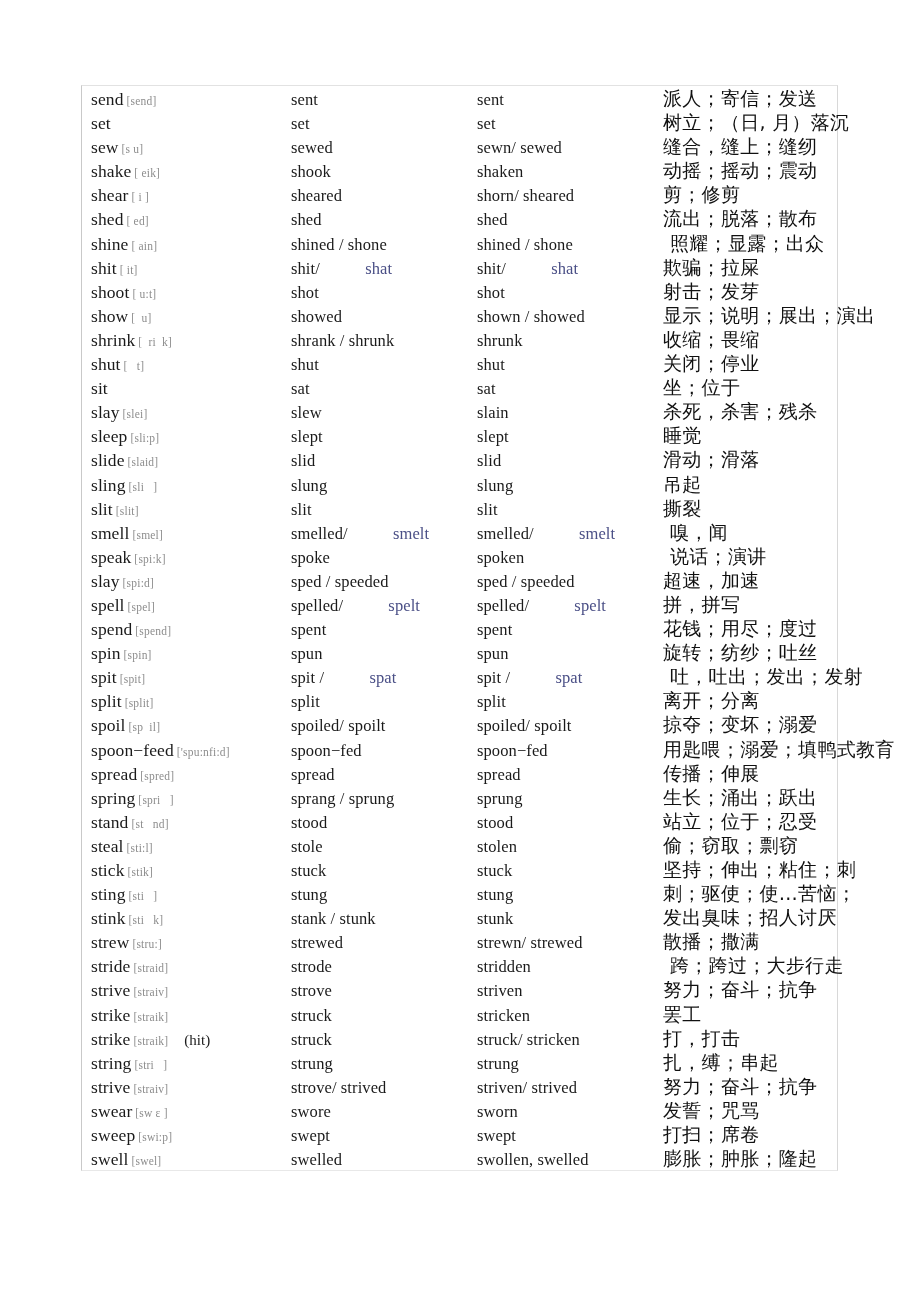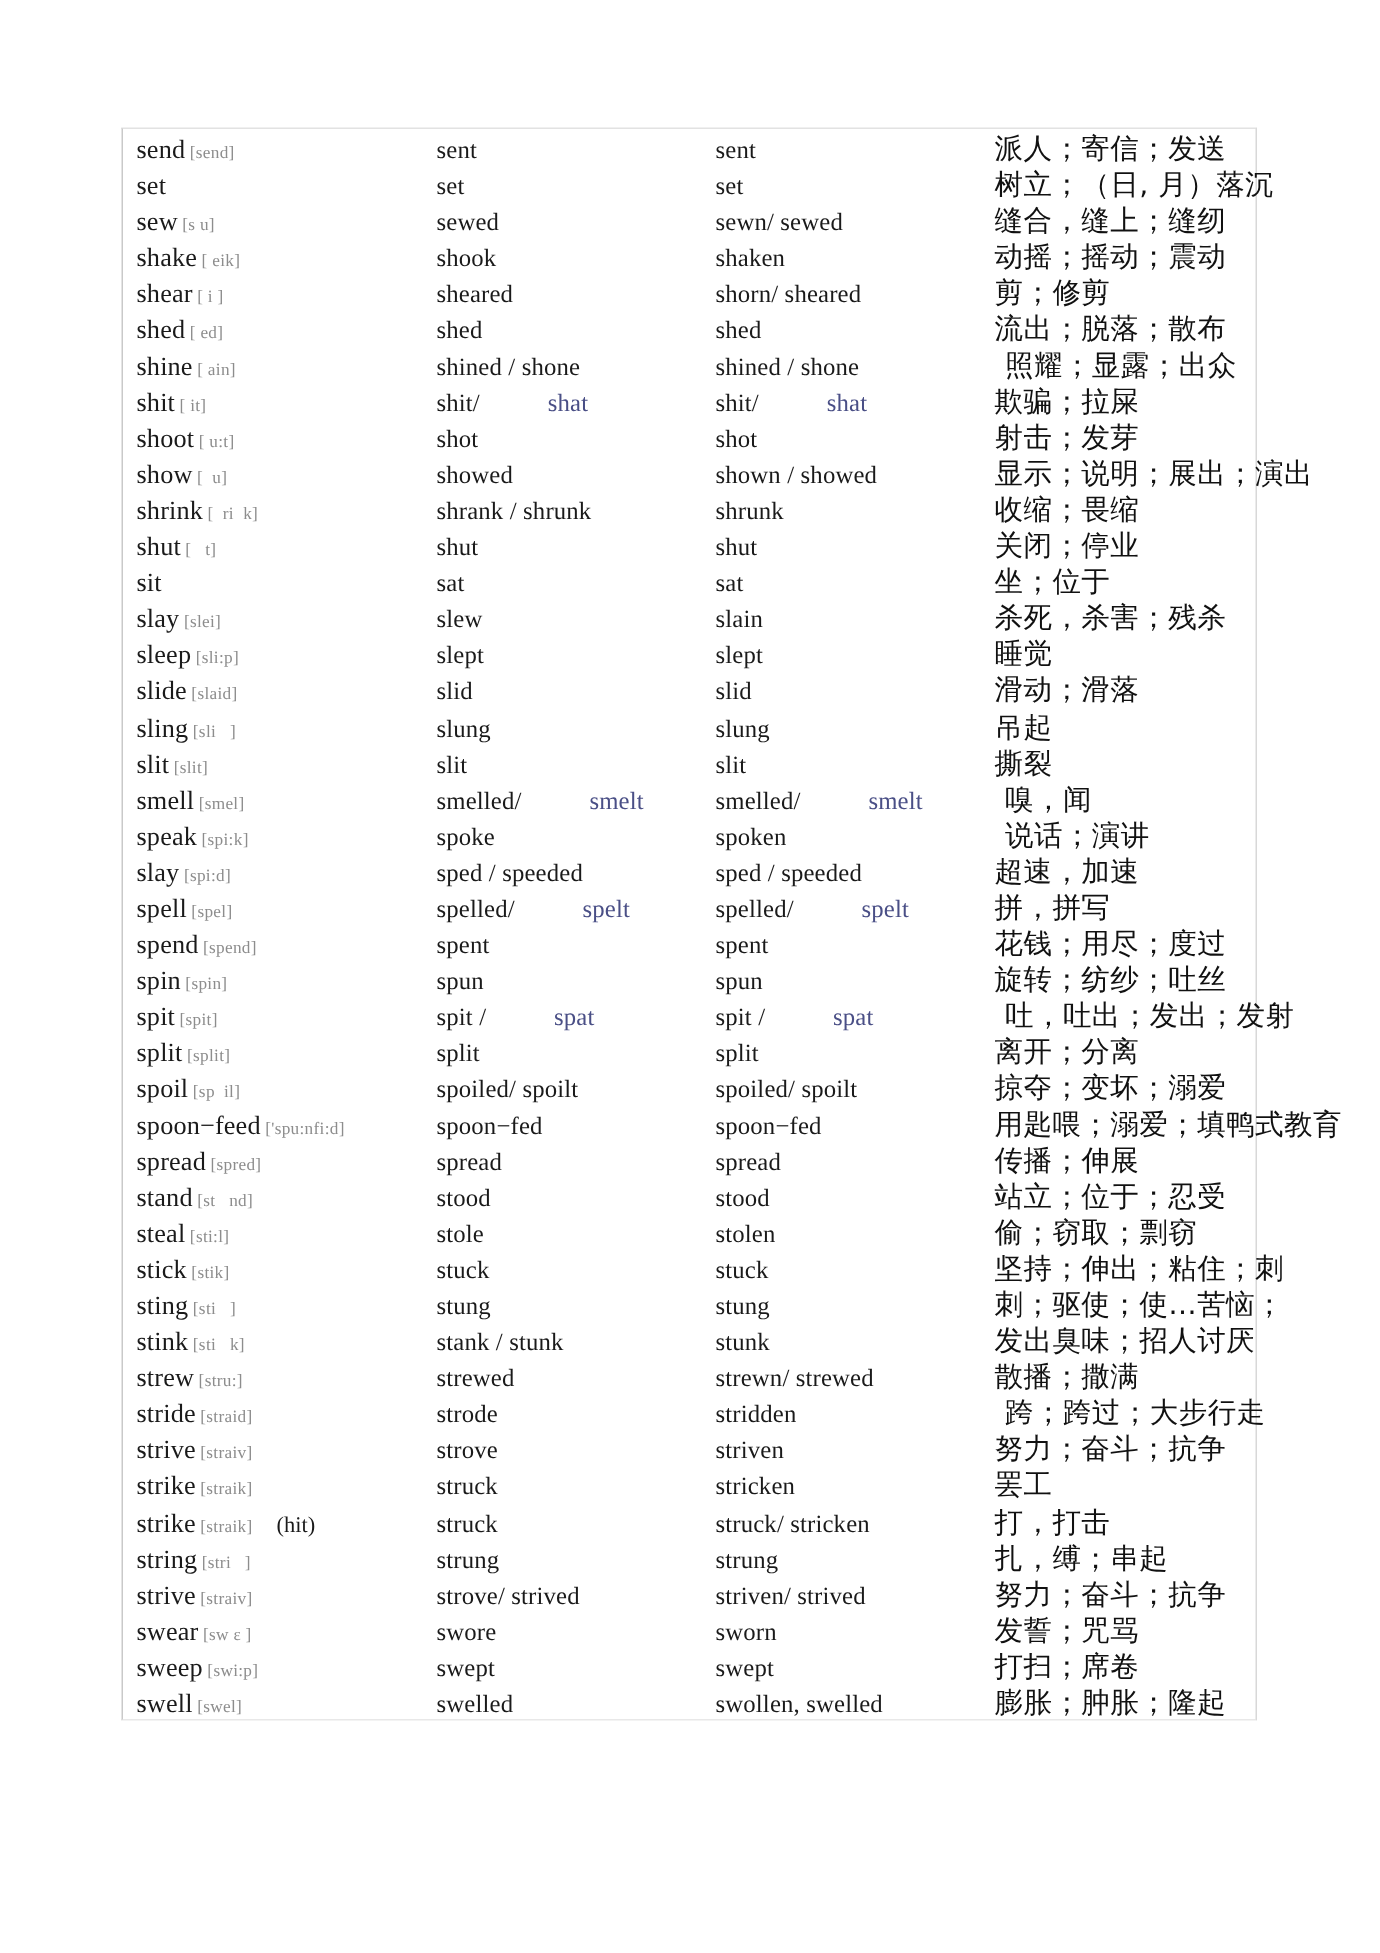--- a/index.html
+++ b/index.html
@@ -261,20 +261,26 @@
         <div class="c-part"><span class="form">spoon−fed</span></div>
         <div class="c-cn"><span class="cn">用匙喂；溺爱；填鸭式教育</span></div>
       </div>
       <div class="row">
         <div class="c-base"><span class="word">spread</span><span class="phon">[spred]</span></div>
         <div class="c-past"><span class="form">spread</span></div>
         <div class="c-part"><span class="form">spread</span></div>
         <div class="c-cn"><span class="cn">传播；伸展</span></div>
       </div>
       <div class="row">
+        <div class="c-base"><span class="word">spring</span><span class="phon">[spri   ]</span></div>
+        <div class="c-past"><span class="form">sprang / sprung</span></div>
+        <div class="c-part"><span class="form">sprung</span></div>
+        <div class="c-cn"><span class="cn">生长；涌出；跃出</span></div>
+      </div>
+      <div class="row">
         <div class="c-base"><span class="word">stand</span><span class="phon">[st   nd]</span></div>
         <div class="c-past"><span class="form">stood</span></div>
         <div class="c-part"><span class="form">stood</span></div>
         <div class="c-cn"><span class="cn">站立；位于；忍受</span></div>
       </div>
       <div class="row">
         <div class="c-base"><span class="word">steal</span><span class="phon">[sti:l]</span></div>
         <div class="c-past"><span class="form">stole</span></div>
         <div class="c-part"><span class="form">stolen</span></div>
         <div class="c-cn"><span class="cn">偷；窃取；剽窃</span></div>

